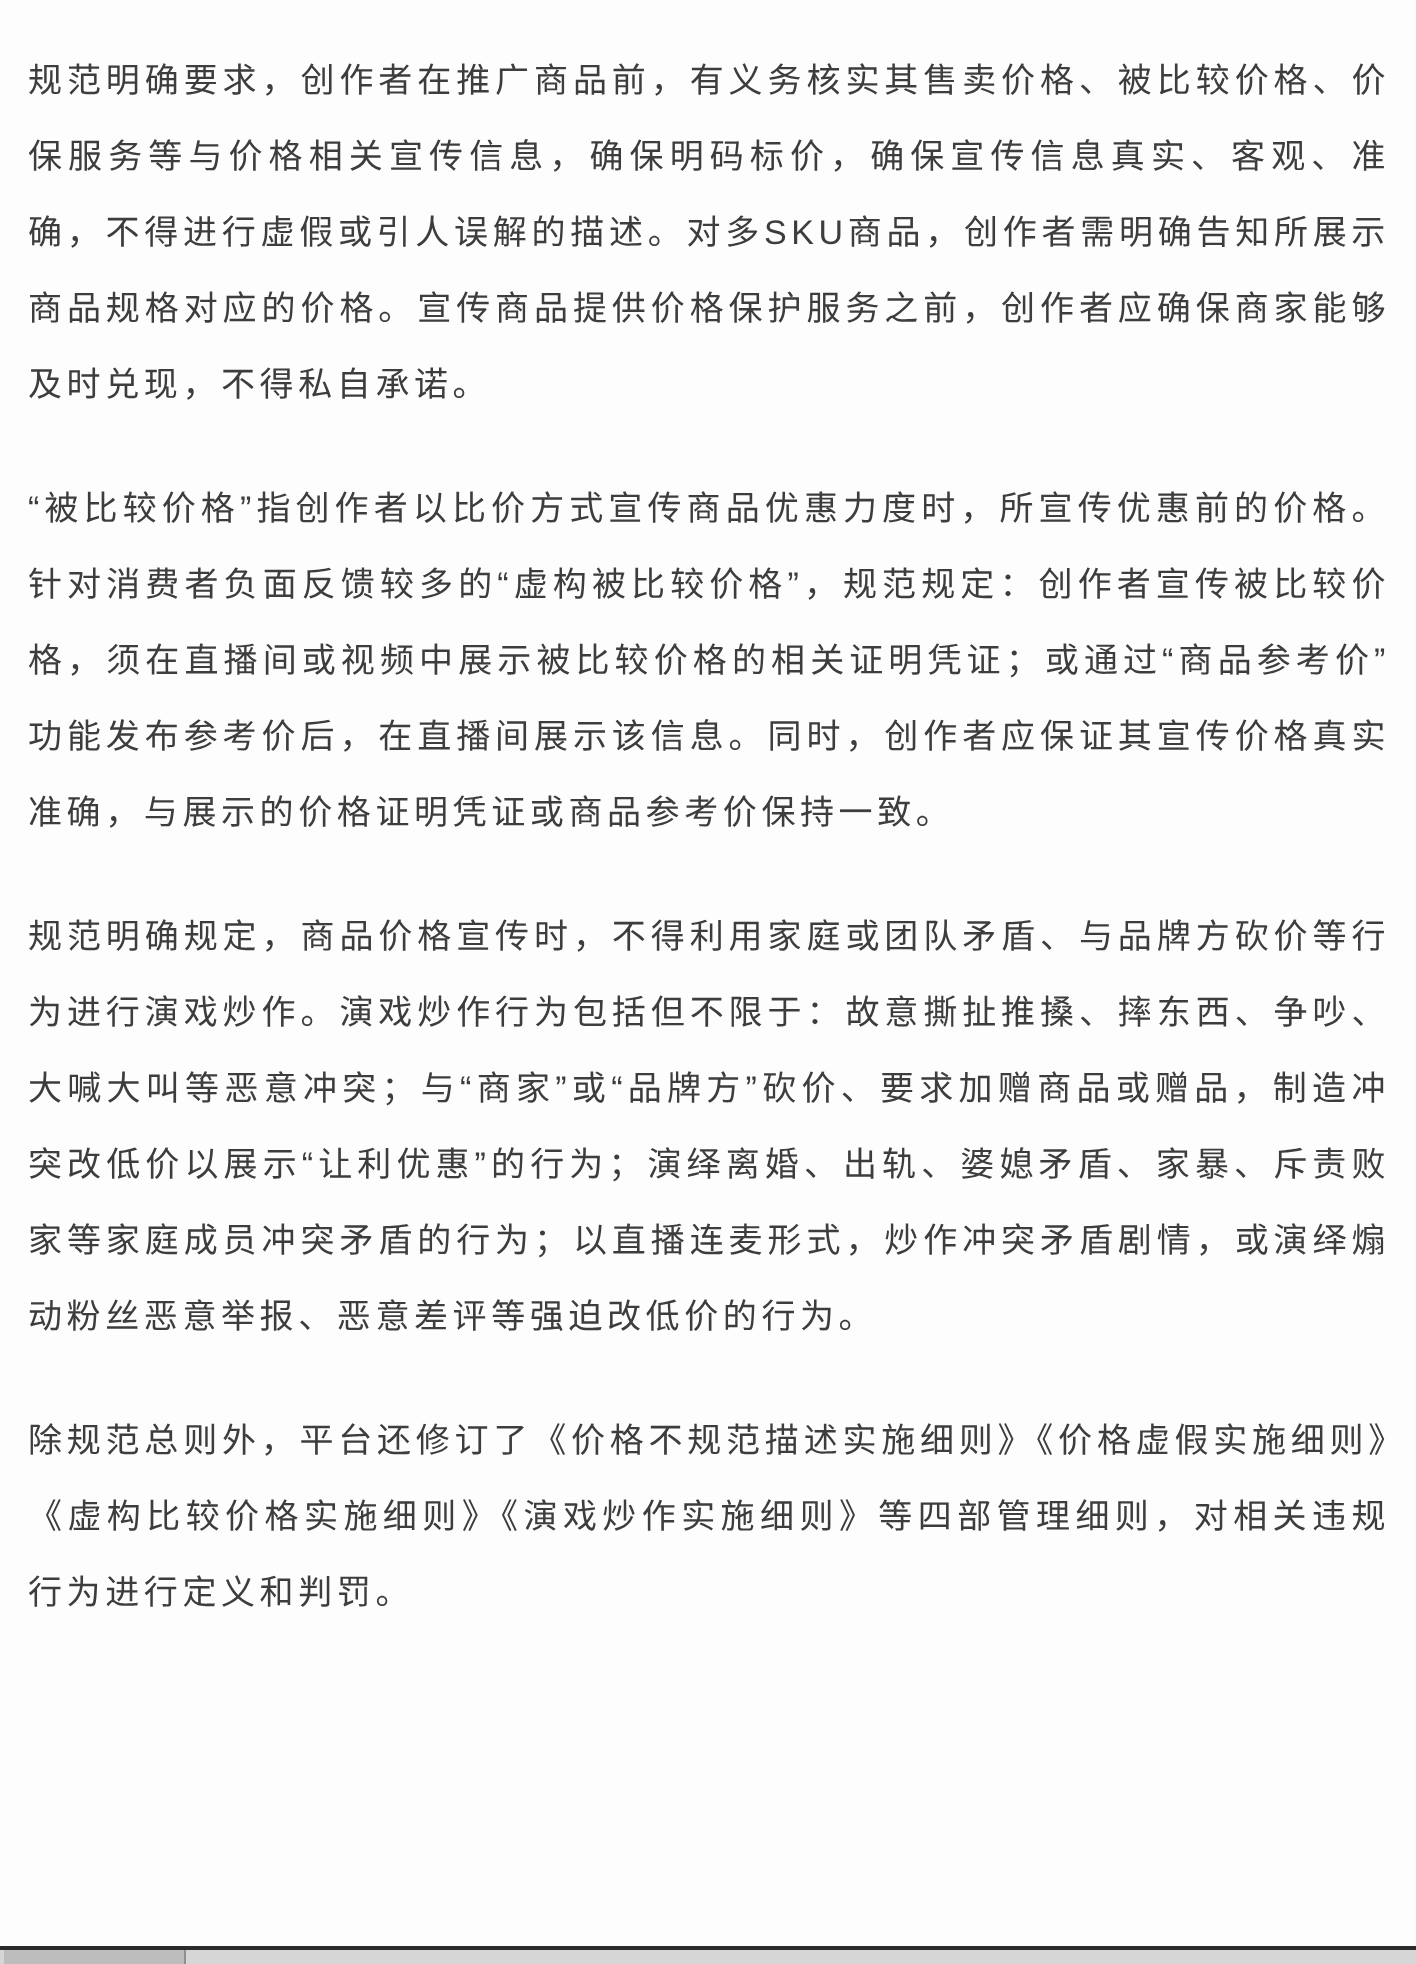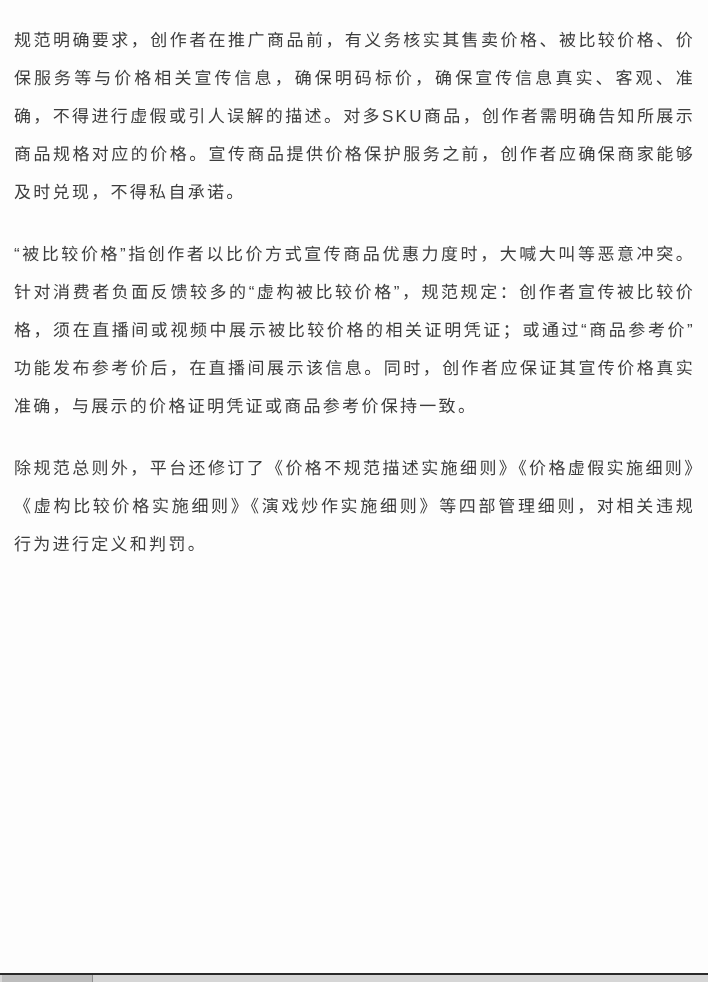--- a/index.html
+++ b/index.html
@@ -61,21 +61,22 @@
     background:var(--scrollbar-thumb,#bdbdbd);
     border-right:1px solid #8f8f8f;
   }
 </style>
 </head>
 <body>
 
 <div class="page">
   <div class="content">
     <p>规范明确要求，创作者在推广商品前，有义务核实其售卖价格、被比较价格、价保服务等与价格相关宣传信息，确保明码标价，确保宣传信息真实、客观、准确，不得进行虚假或引人误解的描述。对多SKU商品，创作者需明确告知所展示商品规格对应的价格。宣传商品提供价格保护服务之前，创作者应确保商家能够及时兑现，不得私自承诺。</p>
-    <p>“被比较价格”指创作者以比价方式宣传商品优惠力度时，大喊大叫等恶意冲突。针对消费者负面反馈较多的“虚构被比较价格”，规范规定：创作者宣传被比较价格，须在直播间或视频中展示被比较价格的相关证明凭证；或通过“商品参考价”功能发布参考价后，在直播间展示该信息。同时，创作者应保证其宣传价格真实准确，与展示的价格证明凭证或商品参考价保持一致。</p>
+    <p>“被比较价格”指创作者以比价方式宣传商品优惠力度时，所宣传优惠前的价格。针对消费者负面反馈较多的“虚构被比较价格”，规范规定：创作者宣传被比较价格，须在直播间或视频中展示被比较价格的相关证明凭证；或通过“商品参考价”功能发布参考价后，在直播间展示该信息。同时，创作者应保证其宣传价格真实准确，与展示的价格证明凭证或商品参考价保持一致。</p>
+    <p>规范明确规定，商品价格宣传时，不得利用家庭或团队矛盾、与品牌方砍价等行为进行演戏炒作。演戏炒作行为包括但不限于：故意撕扯推搡、摔东西、争吵、大喊大叫等恶意冲突；与“商家”或“品牌方”砍价、要求加赠商品或赠品，制造冲突改低价以展示“让利优惠”的行为；演绎离婚、出轨、婆媳矛盾、家暴、斥责败家等家庭成员冲突矛盾的行为；以直播连麦形式，炒作冲突矛盾剧情，或演绎煽动粉丝恶意举报、恶意差评等强迫改低价的行为。</p>
     <p>除规范总则外，平台还修订了《价格不规范描述实施细则》《价格虚假实施细则》《虚构比较价格实施细则》《演戏炒作实施细则》等四部管理细则，对相关违规行为进行定义和判罚。</p>
   </div>
 
   <div class="bottom-rule"></div>
 
   <div class="hscrollbar">
     <div class="hscrollbar-thumb"></div>
   </div>
 </div>
 

